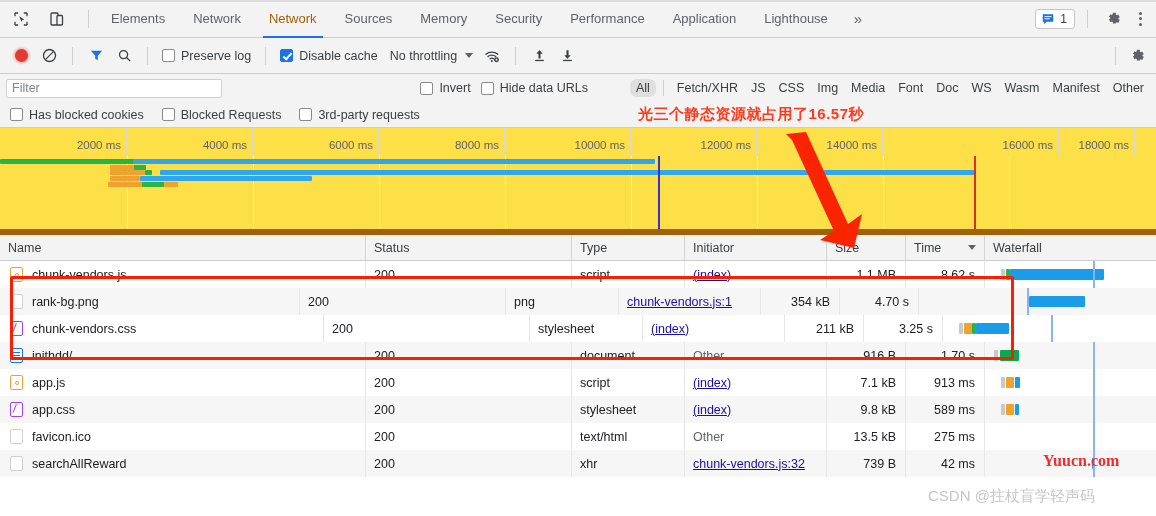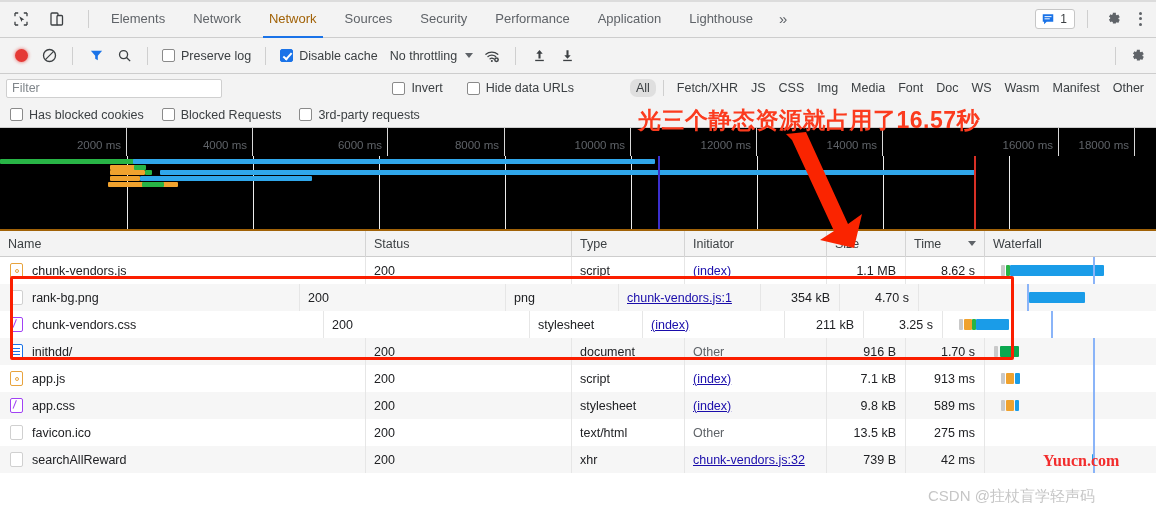--- a/index.html
+++ b/index.html
@@ -60,41 +60,41 @@
   }
   .chk-label{font-size:12.5px;color:#3c4043;}
   .throttle{display:flex;align-items:center;gap:8px;margin-left:6px;cursor:pointer;}
   .throttle .txt{font-size:12.5px;color:#3c4043;}
   .caret-dn{width:0;height:0;border-left:4.5px solid transparent;border-right:4.5px solid transparent;border-top:5px solid #5f6368;}
   .controlbar-right{margin-left:auto;display:flex;align-items:center;padding-right:6px;}
 
   
   .filterbar{
     height:28px;background:#f3f3f3;display:flex;align-items:center;padding:0 6px;box-sizing:border-box;
-    border-bottom:0;gap:16px;
+    border-bottom:0;gap:2px;
   }
   .filter-input{
     width:216px;height:19px;background:#fff;border:1px solid #cfcfcf;border-radius:2px;
     font-size:12.5px;color:#5f6368;padding:0 5px;box-sizing:border-box;
     font-family:"Liberation Sans","DejaVu Sans",sans-serif;outline:none;
   }
   .filter-input::placeholder{color:#80868b;}
   .fsep{width:1px;height:16px;background:#cfcfcf;margin:0 6px;}
   .typefilters{display:flex;align-items:center;gap:1px;}
   .tf{
     font-size:12.5px;color:#3c4043;padding:2px 6px;border-radius:7px;cursor:pointer;white-space:nowrap;
   }
   .tf.sel{background:#dfdfdf;margin-left:36px;}
   .filterbar2{
     height:26px;background:#f3f3f3;display:flex;align-items:center;padding:0 6px;box-sizing:border-box;
     border-bottom:1px solid #cdcdcd;gap:10px;
   }
 
   
-  .overview{position:relative;height:101px;background:#000000;border-bottom:2px solid #a16207;overflow:hidden;}
+  .overview{position:relative;height:101px;background:#fde047;border-bottom:6px solid #a16207;overflow:hidden;}
   .ruler{position:relative;height:28px;border-bottom:0;}
   .ruler .tickbox{
     position:absolute;top:0;height:28px;border-right:1px solid #d8d8d8;
     box-sizing:border-box;
   }
   .ruler .ticklabel{
     position:absolute;right:5px;bottom:5px;font-size:11.5px;color:#5f6368;white-space:nowrap;
   }
   .ovgrid{position:absolute;left:0;top:28px;bottom:0;width:100%;}
   .ovgrid i{position:absolute;top:0;bottom:0;width:1px;background:#ececec;}
@@ -139,21 +139,21 @@
   }
   .fileicon.img{border-color:#d0d0d0;}
 
   
   .wf{position:relative;flex:1;height:27px;overflow:hidden;}
   .wfbar{position:absolute;top:8px;height:11px;border-radius:1px;}
   .wfline{position:absolute;top:0;bottom:0;width:1.5px;}
 
   
   .annot-text{
-    position:absolute;font-size:23px;font-weight:bold;color:#fb3b1e;white-space:nowrap;
+    position:absolute;font-size:15px;font-weight:bold;color:#fb3b1e;white-space:nowrap;
     letter-spacing:.5px;
   }
   .annot-box{
     position:absolute;border:3px solid #fb1e00;border-radius:2px;pointer-events:none;
   }
   .wm-yuucn{
     position:absolute;font-family:"Liberation Serif","DejaVu Serif",serif;
     font-size:16px;color:#f22c2c;font-weight:bold;white-space:nowrap;
   }
   .wm-csdn{
@@ -187,20 +187,23 @@
           <span>Elements</span>
         </div>
       <div class="tab">
           <span>Network</span>
         </div>
       <div class="tab active">
           <span>Network</span>
         </div>
       <div class="tab">
           <span>Sources</span>
+        </div>
+      <div class="tab">
+          <span>Memory</span>
         </div>
       <div class="tab">
           <span>Security</span>
         </div>
       <div class="tab">
           <span>Performance</span>
         </div>
       <div class="tab">
           <span>Application</span>
         </div>
@@ -348,21 +351,21 @@
   </div>
 
   <div class="overview">
     <div class="ruler">
       <div class="tickbox" style="left:0px;width:127px;">
           <span class="ticklabel">2000 ms</span>
         </div>
       <div class="tickbox" style="left:127px;width:126px;">
           <span class="ticklabel">4000 ms</span>
         </div>
-      <div class="tickbox" style="left:262px;width:126px;">
+      <div class="tickbox" style="left:253px;width:126px;">
           <span class="ticklabel">6000 ms</span>
         </div>
       <div class="tickbox" style="left:379px;width:126px;">
           <span class="ticklabel">8000 ms</span>
         </div>
       <div class="tickbox" style="left:505px;width:126px;">
           <span class="ticklabel">10000 ms</span>
         </div>
       <div class="tickbox" style="left:631px;width:126px;">
           <span class="ticklabel">12000 ms</span>

